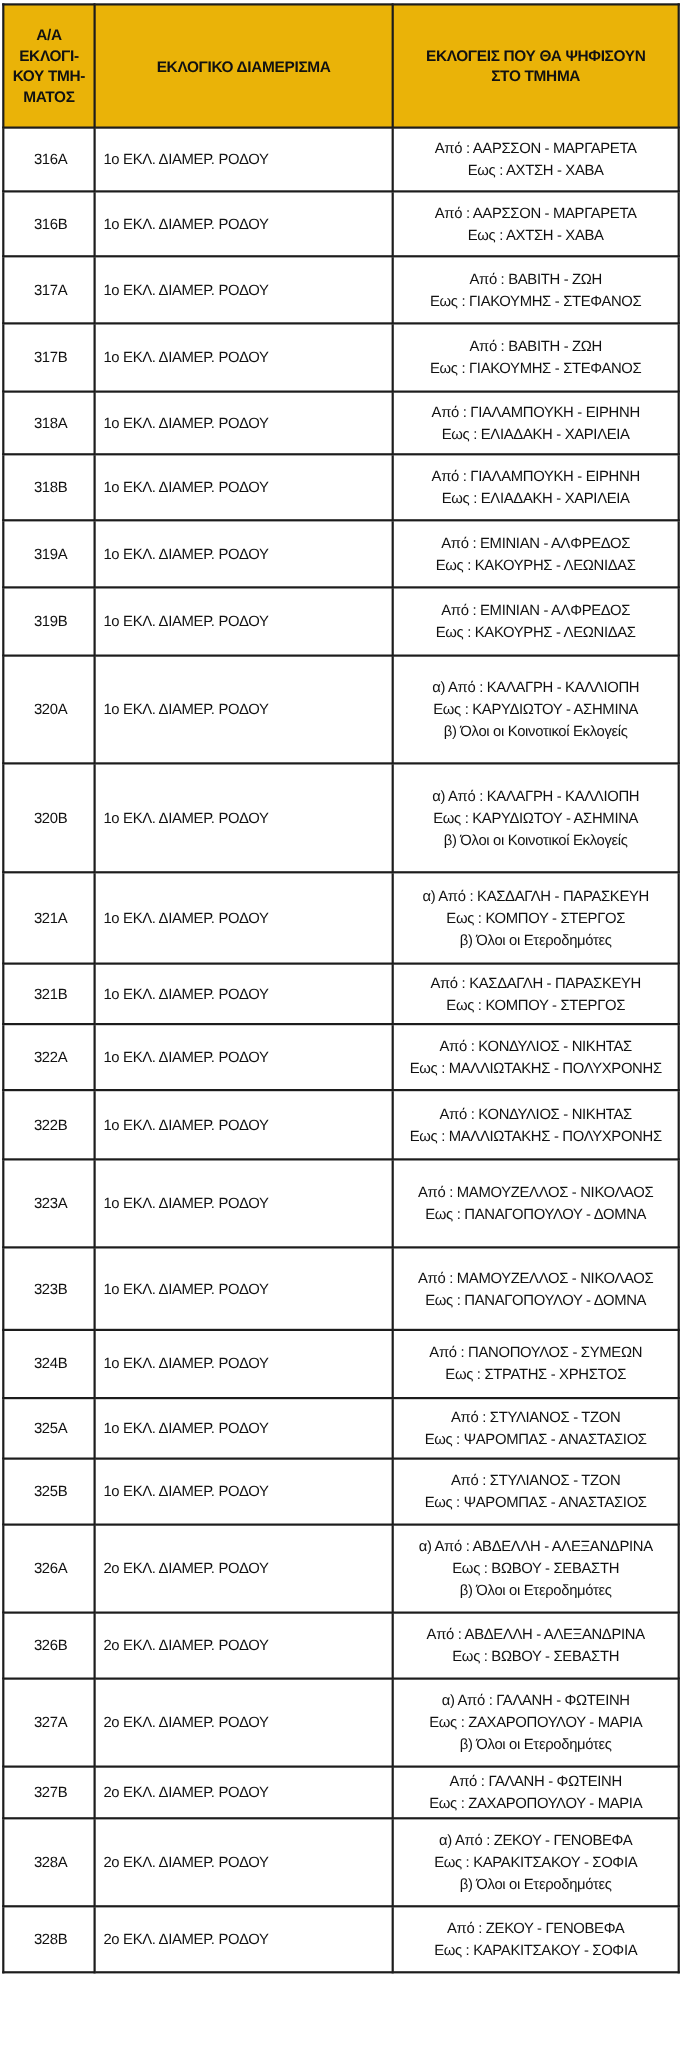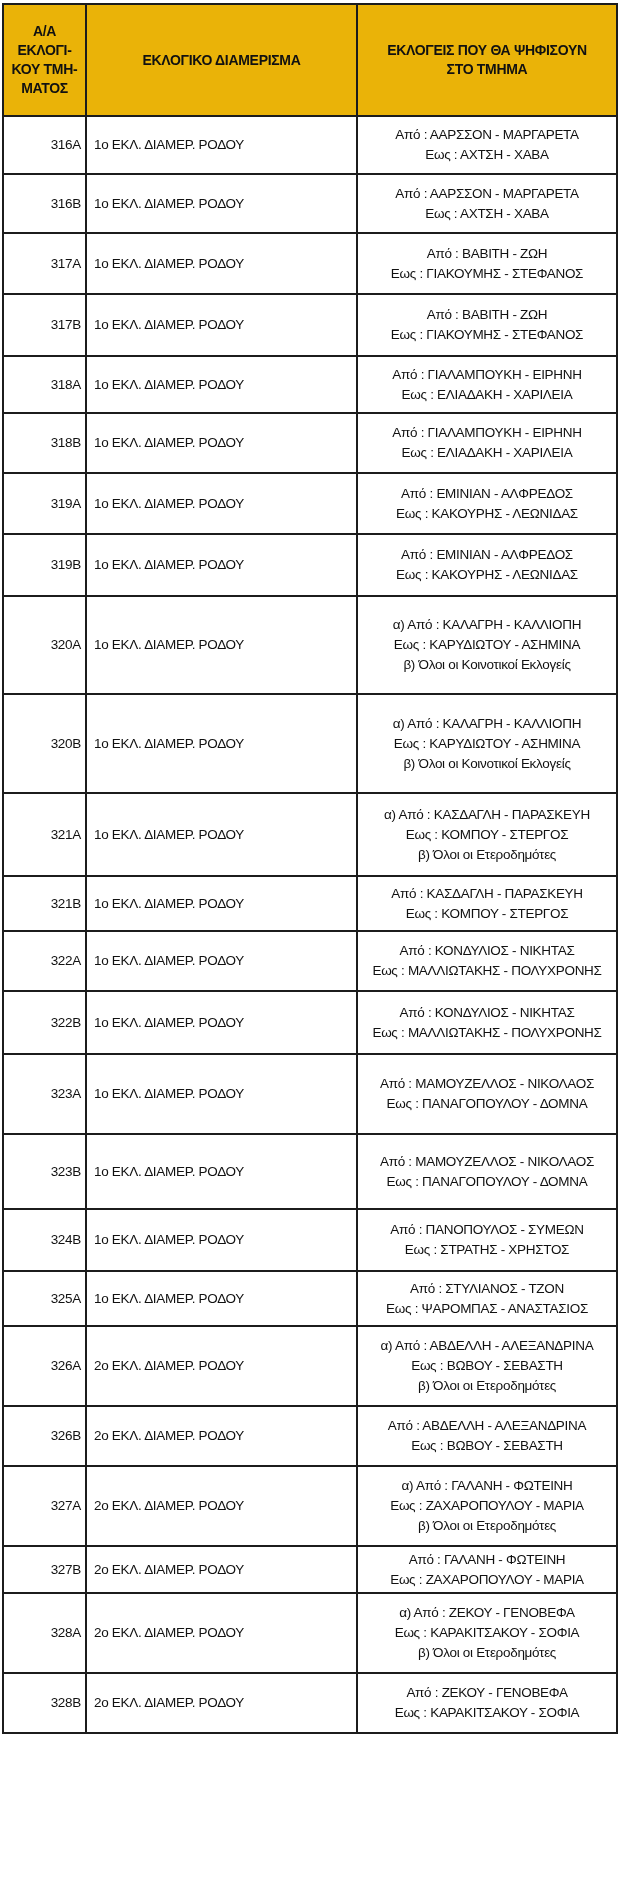--- a/index.html
+++ b/index.html
@@ -39,21 +39,21 @@
     white-space: pre-line;
     line-height: 19px;
     padding: 2px 4px;
   }
   tbody td {
     font-size: 13.5px;
     line-height: 20px;
     vertical-align: middle;
     padding: 2px 4px;
   }
-  td.c-id { padding-left: 7px; text-align: right; }
+  td.c-id { padding-left: 7px; text-align: center; }
   td.c-district { padding-left: 7px; text-align: left; }
   td.c-voters { text-align: center; white-space: pre-line; }
 
   tbody tr { height: 61px; }
   tr.r-316A { height: 58px; }
   tr.r-316B { height: 59px; }
   tr.r-317B { height: 62px; }
   tr.r-318A { height: 57px; }
   tr.r-318B { height: 60px; border-radius: 15px; }
   tr.r-319B { height: 62px; }
@@ -202,20 +202,26 @@
           <td class="c-district">1ο ΕΚΛ. ΔΙΑΜΕΡ. ΡΟΔΟΥ</td>
           <td class="c-voters">Από : ΠΑΝΟΠΟΥΛΟΣ - ΣΥΜΕΩΝ
 Εως : ΣΤΡΑΤΗΣ - ΧΡΗΣΤΟΣ</td>
         </tr>
         <tr class="row r-325A">
           <td class="c-id">325A</td>
           <td class="c-district">1ο ΕΚΛ. ΔΙΑΜΕΡ. ΡΟΔΟΥ</td>
           <td class="c-voters">Από : ΣΤΥΛΙΑΝΟΣ - ΤΖΟΝ
 Εως : ΨΑΡΟΜΠΑΣ - ΑΝΑΣΤΑΣΙΟΣ</td>
         </tr>
+        <tr class="row r-325B">
+          <td class="c-id">325B</td>
+          <td class="c-district">1ο ΕΚΛ. ΔΙΑΜΕΡ. ΡΟΔΟΥ</td>
+          <td class="c-voters">Από : ΣΤΥΛΙΑΝΟΣ - ΤΖΟΝ
+Εως : ΨΑΡΟΜΠΑΣ - ΑΝΑΣΤΑΣΙΟΣ</td>
+        </tr>
         <tr class="row r-326A">
           <td class="c-id">326A</td>
           <td class="c-district">2ο ΕΚΛ. ΔΙΑΜΕΡ. ΡΟΔΟΥ</td>
           <td class="c-voters">α) Από : ΑΒΔΕΛΛΗ - ΑΛΕΞΑΝΔΡΙΝΑ
 Εως : ΒΩΒΟΥ - ΣΕΒΑΣΤΗ
 β) Όλοι οι Ετεροδημότες</td>
         </tr>
         <tr class="row r-326B">
           <td class="c-id">326B</td>
           <td class="c-district">2ο ΕΚΛ. ΔΙΑΜΕΡ. ΡΟΔΟΥ</td>

